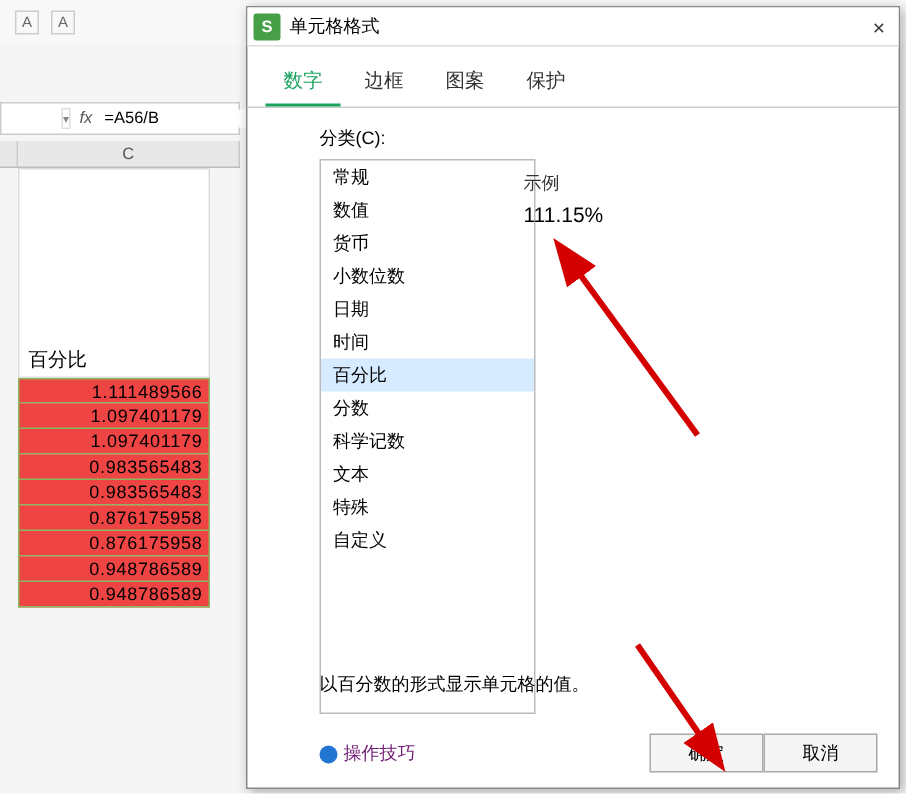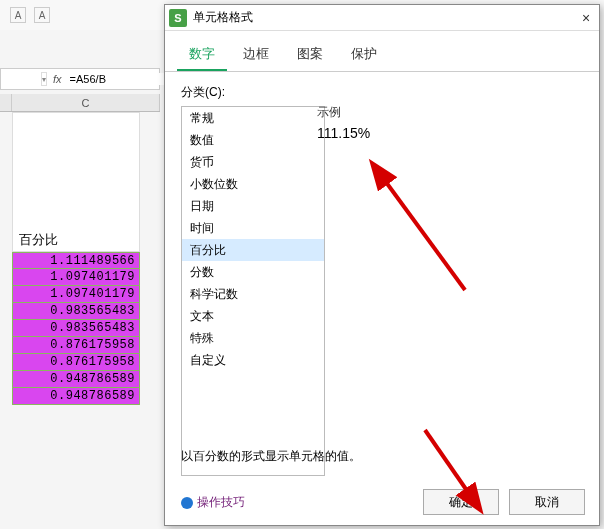--- a/index.html
+++ b/index.html
@@ -18,55 +18,55 @@
 
     
     .colheaders { position: absolute; top: 94px; left: 0; width: 160px; height: 18px; background: #e8e8e8; display: flex; border-bottom: 1px solid #bbb; }
     .colheaders .cell { flex: 1; text-align: center; font-size: 11px; color: #555; border-right: 1px solid #ccc; line-height: 18px; }
 
     
     .sheet { position: absolute; top: 112px; left: 0; width: 160px; }
     .sheet .colC { width: 128px; margin-left: 12px; }
     .sheet .header-cell { height: 140px; border: 1px solid #ddd; position: relative; background: #fff; }
     .sheet .header-cell .label { position: absolute; bottom: 2px; left: 6px; font-size: 13px; }
-    .sheet .data-cell { height: 17px; font-size: 12px; text-align: right; padding-right: 4px; background: #d946ef; border: 1px solid #8ab85f; border-top: none; line-height: 17px; font-family: Liberation Mono, monospace; letter-spacing: 0.5px; }
+    .sheet .data-cell { height: 17px; font-size: 12px; text-align: right; padding-right: 4px; background: #ef4444; border: 1px solid #8ab85f; border-top: none; line-height: 17px; font-family: Liberation Sans, sans-serif; letter-spacing: 0.5px; }
     .sheet .data-cell:first-of-type { border-top: 1px solid #8ab85f; }
 
     
     .dialog { position: absolute; top: 4px; left: 164px; width: 436px; height: 522px; background: #fff; border: 1px solid #888; box-shadow: 2px 2px 8px rgba(0,0,0,0.3); display: flex; flex-direction: column; }
     .dialog-title { height: 26px; background: #fff; display: flex; align-items: center; padding: 0 4px; border-bottom: 1px solid #ddd; }
     .dialog-title .s-icon { width: 18px; height: 18px; background: #47a047; color: #fff; font-size: 11px; font-weight: bold; display: flex; align-items: center; justify-content: center; border-radius: 2px; margin-right: 6px; }
     .dialog-title .title-text { font-size: 12px; flex: 1; }
     .dialog-title .close { width: 18px; height: 18px; font-size: 14px; text-align: center; line-height: 18px; color: #333; cursor: pointer; }
 
     .tabs { display: flex; border-bottom: 1px solid #ccc; padding: 8px 24px 0 12px; gap: 4px; }
     .tab { padding: 6px 12px; font-size: 13px; color: #333; cursor: pointer; }
     .tab.active { color: #1aa35f; border-bottom: 2px solid #1aa35f; }
 
-    .dialog-body { flex: 1; padding: 12px 16px; position: relative; }
+    .dialog-body { flex: 1; padding: 12px 16px; position: relative; margin-left: 32px; }
     .category-label { font-size: 12px; margin-bottom: 4px; }
     .category-list { position: absolute; left: 16px; top: 34px; width: 144px; height: 370px; border: 1px solid #bbb; background: #fff; overflow: hidden; }
     .category-item { height: 22px; line-height: 22px; padding-left: 8px; font-size: 12px; cursor: pointer; }
     .category-item.selected { background: #d6ebff; }
 
-    .right-panel { position: absolute; left: 152px; top: 32px; right: 16px; }
+    .right-panel { position: absolute; left: 152px; top: 42px; right: 16px; }
     .example-label { font-size: 12px; color: #333; margin-bottom: 4px; }
     .example-value { font-size: 14px; margin-bottom: 20px; }
     .decimal-row { display: flex; align-items: center; font-size: 12px; gap: 6px; }
     .decimal-input { width: 34px; height: 20px; border: 1px solid #888; text-align: left; padding-left: 4px; font-size: 12px; }
     .spinner { display: flex; flex-direction: column; border: 1px solid #888; height: 20px; width: 12px; }
     .spinner .up, .spinner .down { flex: 1; font-size: 6px; display: flex; align-items: center; justify-content: center; cursor: pointer; background: #eee; }
     .spinner .up { border-bottom: 1px solid #888; }
 
     .description { position: absolute; left: 16px; bottom: 60px; font-size: 12px; }
 
     .help-link { position: absolute; left: 16px; bottom: 14px; font-size: 12px; color: #701a75; display: flex; align-items: center; gap: 4px; cursor: pointer; }
     .help-link .bulb-icon { width: 12px; height: 12px; background: #2176d2; border-radius: 50%; display: inline-block; }
 
-    .buttons { position: absolute; right: 14px; bottom: 10px; display: flex; gap: 10px; }
+    .buttons { position: absolute; right: 14px; bottom: 10px; display: flex; }
     .btn { width: 76px; height: 26px; font-size: 12px; background: #f5f5f5; border: 1px solid #aaa; cursor: pointer; }
 
     
     .arrow { position: absolute; pointer-events: none; }
     .arrow svg { overflow: visible; }
   </style>
 </head>
 <body>
 
 <div class="top-toolbar">

